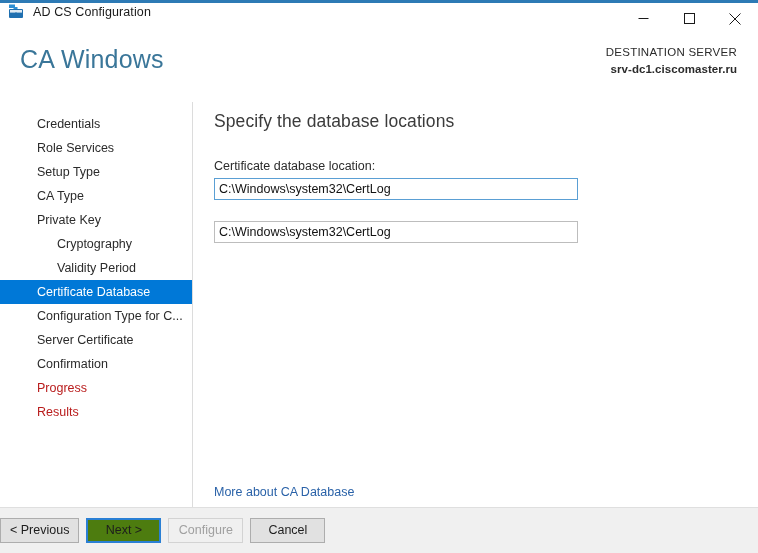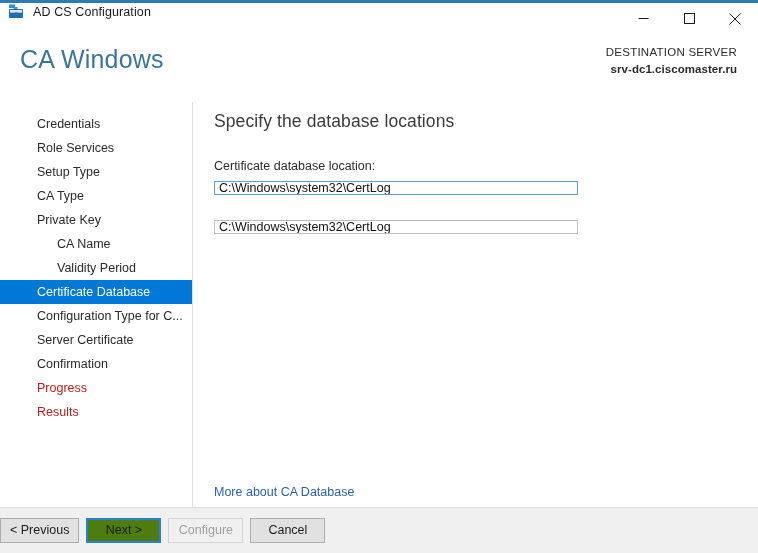--- a/index.html
+++ b/index.html
@@ -162,21 +162,21 @@
   .field-group { margin-top: 27px; }
   .field-group.second { margin-top: 21px; }
   .field-label {
     font-size: 12.5px;
     color: #2b2b2b;
     margin-bottom: 5px;
     display: block;
   }
   .field-input {
     width: 364px;
-    height: 14px;
+    height: 22px;
     box-sizing: border-box;
     font-family: "Liberation Sans", sans-serif;
     font-size: 12.5px;
     color: #111111;
     padding: 0 4px;
     background: #ffffff;
     border: 1px solid #bdbdbd;
     outline: none;
     border-radius: 0;
   }
@@ -275,21 +275,21 @@
   </div>
 
   <div class="body-area">
 
     <nav class="nav" id="nav-list">
         <div class="nav-item">Credentials</div>
         <div class="nav-item">Role Services</div>
         <div class="nav-item">Setup Type</div>
         <div class="nav-item">CA Type</div>
         <div class="nav-item">Private Key</div>
-        <div class="nav-item sub">CA Name</div>
+        <div class="nav-item sub">Cryptography</div>
         <div class="nav-item sub">Validity Period</div>
         <div class="nav-item selected">Certificate Database</div>
         <div class="nav-item">Configuration Type for C...</div>
         <div class="nav-item">Server Certificate</div>
         <div class="nav-item">Confirmation</div>
         <div class="nav-item disabled">Progress</div>
         <div class="nav-item disabled">Results</div>
       </nav>
 
     <section class="content">

